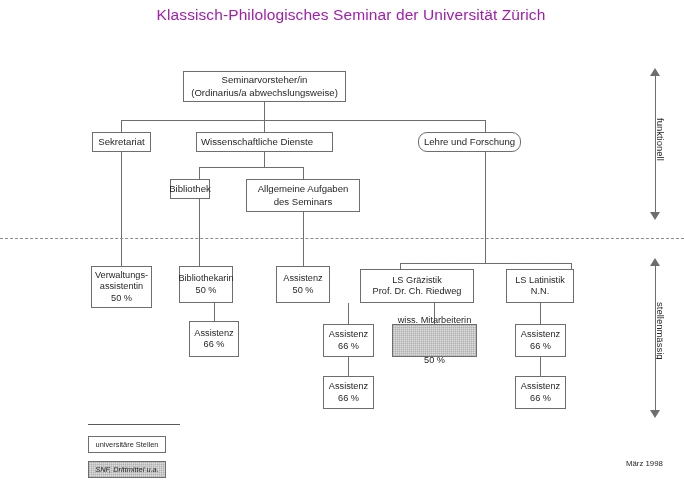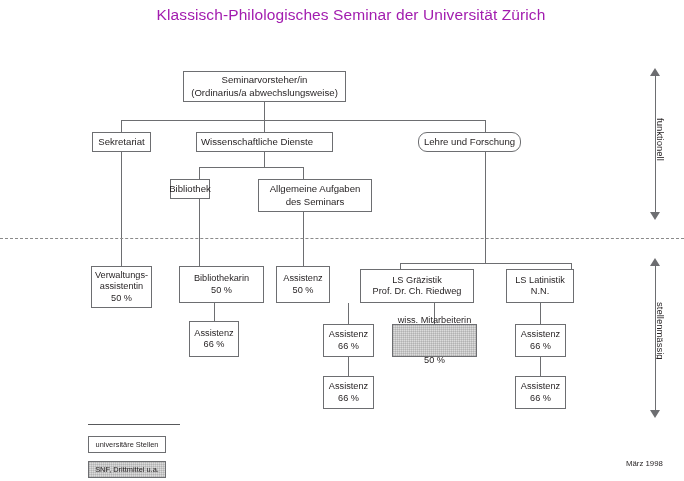--- a/index.html
+++ b/index.html
@@ -132,20 +132,21 @@
     align-items: center;
     justify-content: center;
     white-space: nowrap;
     z-index: 3;
   }
   .legend-box.shaded {
     background:
       repeating-linear-gradient(0deg, rgba(0,0,0,.10) 0 1px, rgba(0,0,0,0) 1px 2px),
       repeating-linear-gradient(90deg, rgba(0,0,0,.10) 0 1px, rgba(0,0,0,0) 1px 2px),
       #dcdcdc;
+    font-style: italic;
   }
   #date-stamp {
     position: absolute;
     left: 626px;
     top: 459px;
     font-size: 7.8px;
     color: #231f20;
     white-space: nowrap;
   }
 </style>
@@ -205,32 +206,32 @@
   </div>
 
   <div class="box big" style="left:418px; top:132px; width:103px; height:20px;border-radius:9px;">
     <span class="ln">Lehre und Forschung</span>
   </div>
 
   <div class="box big" style="left:170px; top:179px; width:36px; height:20px;">
     <span class="ln">Bibliothek</span>
   </div>
 
-  <div class="box big" style="left:258px; top:179px; width:114px; height:33px;">
+  <div class="box big" style="left:246px; top:179px; width:114px; height:33px;">
     <span class="ln">Allgemeine Aufgaben</span>
     <span class="ln">des Seminars</span>
   </div>
 
   <div class="box" style="left:91px; top:266px; width:61px; height:42px;">
     <span class="ln">Verwaltungs-</span>
     <span class="ln">assistentin</span>
     <span class="ln">50 %</span>
   </div>
 
-  <div class="box" style="left:179px; top:266px; width:85px; height:37px;">
+  <div class="box" style="left:179px; top:266px; width:54px; height:37px;">
     <span class="ln">Bibliothekarin</span>
     <span class="ln">50 %</span>
   </div>
 
   <div class="box" style="left:276px; top:266px; width:54px; height:37px;">
     <span class="ln">Assistenz</span>
     <span class="ln">50 %</span>
   </div>
 
   <div class="box" style="left:360px; top:269px; width:114px; height:34px;">

